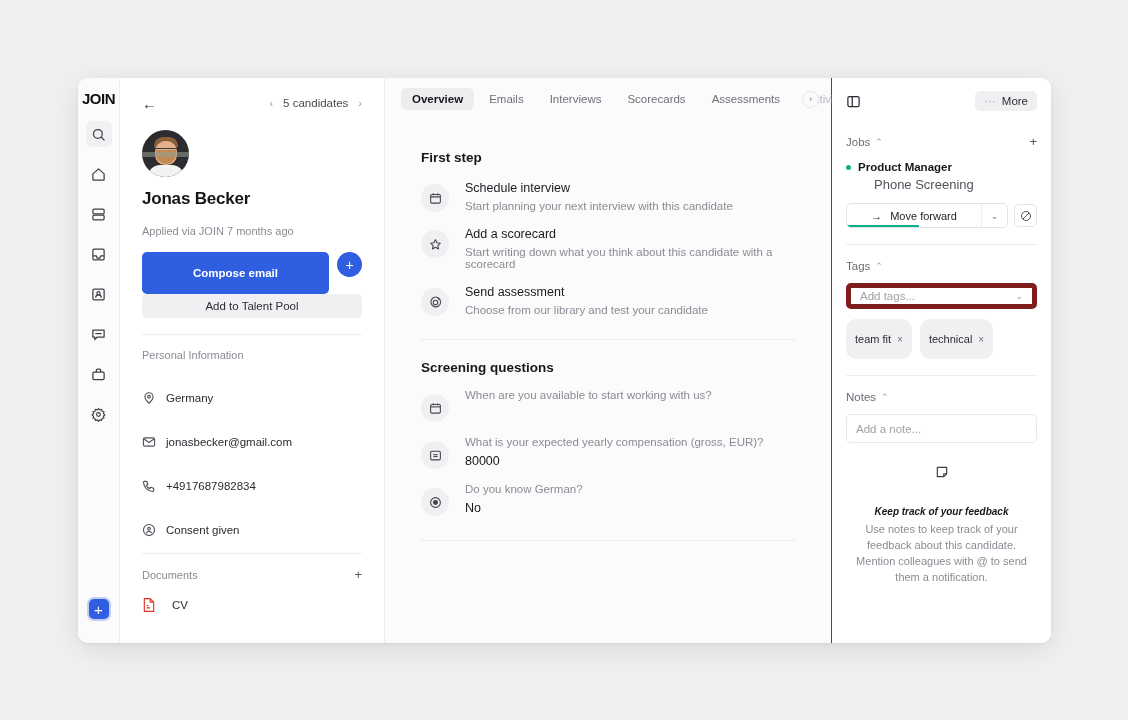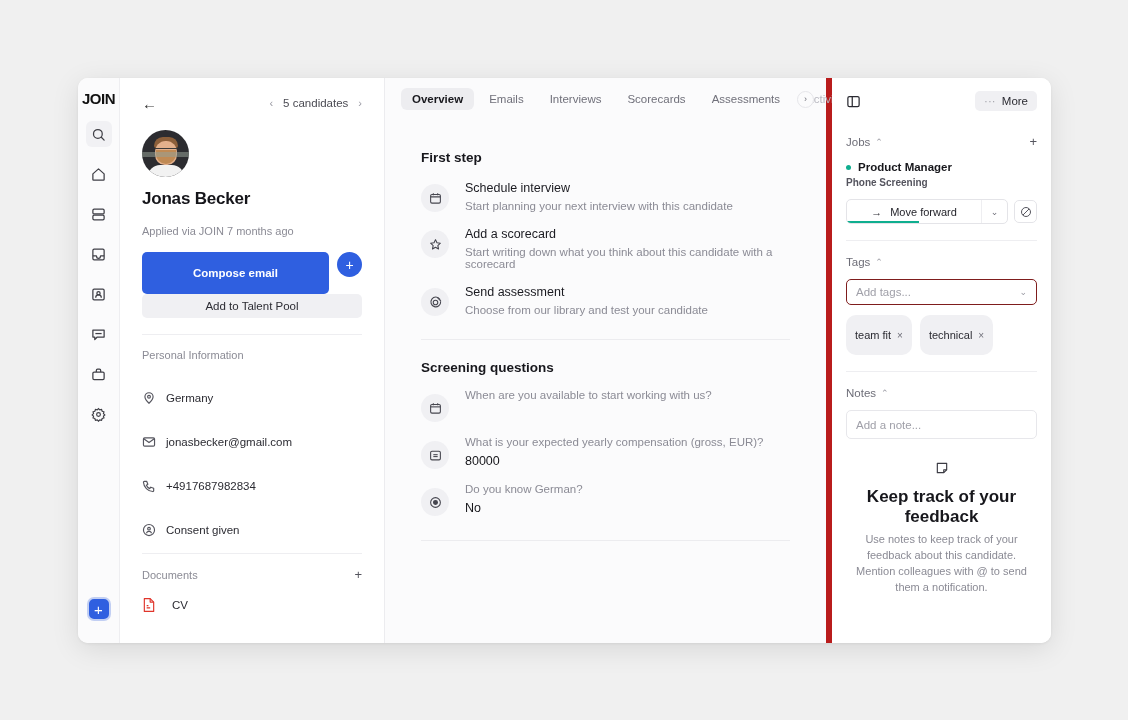--- a/index.html
+++ b/index.html
@@ -190,21 +190,21 @@
     margin-top: 16px;
     font-size: 11.5px; color: #2b2b32;
   }
   #cv-row .pdf-ico { width: 14px; height: 16px; color: #e0352b; }
   #cv-row .pdf-ico svg { width: 14px; height: 16px; display: block; }
 
   
   #center-panel {
     flex: 1;
     background: #fbfbfc;
-    border-right: 6px solid #b91c1c;
+    border-right: 1px solid #b91c1c;
     display: flex;
     flex-direction: column;
     min-width: 0;
   }
   #tabbar {
     height: 42px;
     display: flex;
     align-items: center;
     gap: 4px;
     padding: 0 16px;
@@ -302,21 +302,21 @@
   }
   .caret-up { font-size: 9px; color: #9a9aa3; }
 
   #job-entry { margin-top: 13px; }
   #job-title-row { display: flex; align-items: center; gap: 7px; }
   #job-status-dot {
     width: 5px; height: 5px; border-radius: 50%;
     background: #0fae8f;
   }
   #job-title { font-size: 11.5px; font-weight: 700; color: #17171c; text-align: center; }
-  #job-stage { font-size: 10px; color: #54545e; margin-top: 4px; margin-left: 0; font-weight: bold; }
+  #job-stage { font-size: 13px; color: #54545e; margin-top: 4px; margin-left: 28px; }
 
   #move-forward-row { display: flex; align-items: center; gap: 6px; margin-top: 11px; }
   #move-forward-button {
     flex: 1;
     height: 25px;
     background: #fff;
     border: 1px solid #e4e4e8;
     border-radius: 5px;
     display: flex; align-items: center;
     position: relative;
@@ -347,21 +347,21 @@
     display: flex; align-items: center; justify-content: center;
     color: #55555e;
   }
   #reject-button svg { width: 12px; height: 12px; display: block; }
 
   .rp-divider { height: 1px; background: #eeeef1; margin-top: 16px; }
 
   #tags-input {
     margin-top: 11px;
     height: 26px;
-    border: 1px solid #7f1d1d;
+    border: 5px solid #7f1d1d;
     border-radius: 5px;
     display: flex; align-items: center;
     justify-content: space-between;
     padding: 0 9px;
     font-size: 11.5px; color: #a0a0a9;
   }
   #tags-input .caret { color: #9a9aa3; font-size: 9px; }
   #tag-chips { display: flex; gap: 8px; margin-top: 10px; flex-wrap: wrap; }
   .tag-chip {
     background: #f0f0f3;
@@ -379,21 +379,21 @@
     border-radius: 5px;
     display: flex; align-items: center;
     padding: 0 9px;
     font-size: 11.5px; color: #a0a0a9;
   }
 
   #notes-empty { margin-top: 22px; text-align: center; }
   #notes-empty-icon { color: #3c3c44; display: flex; justify-content: center; }
   #notes-empty-icon svg { width: 14px; height: 14px; display: block; }
   #notes-empty-title {
-    font-size: 17px; font-weight: 700; color: #17171c; margin-top: 12px;
+    font-size: 10px; font-weight: 700; color: #17171c; margin-top: 27px; font-style: italic;
   }
   #notes-empty-body {
     font-size: 11px; color: #8b8b95; margin-top: 5px; line-height: 1.45;
     padding: 0 2px;
   }
 </style>
 </head>
 <body>
 
 <div id="app-window">

